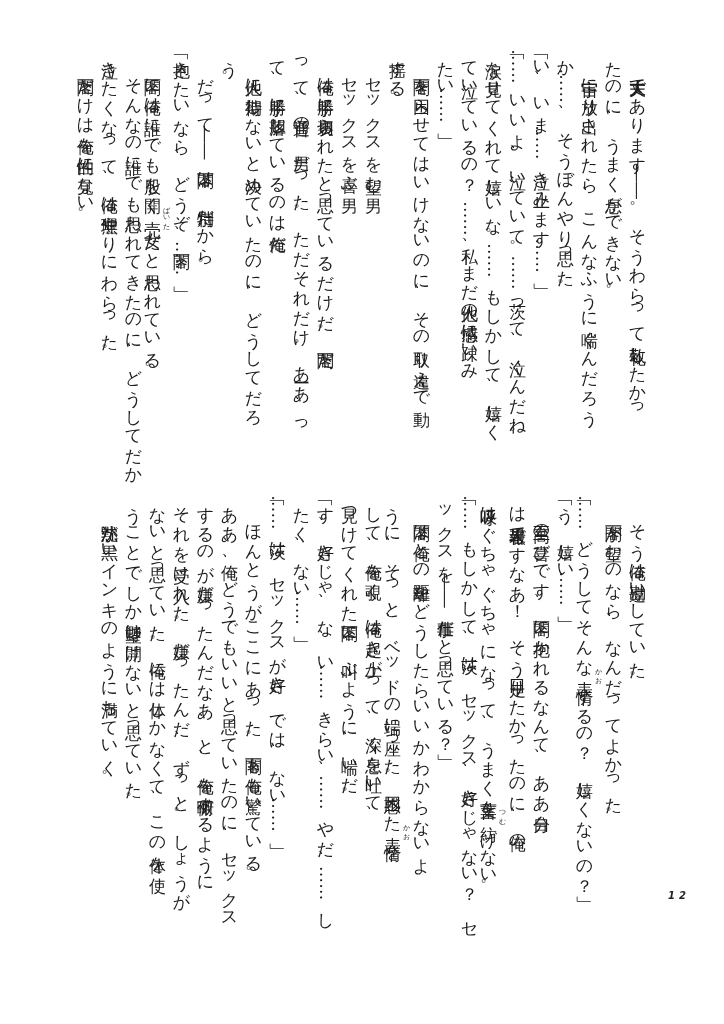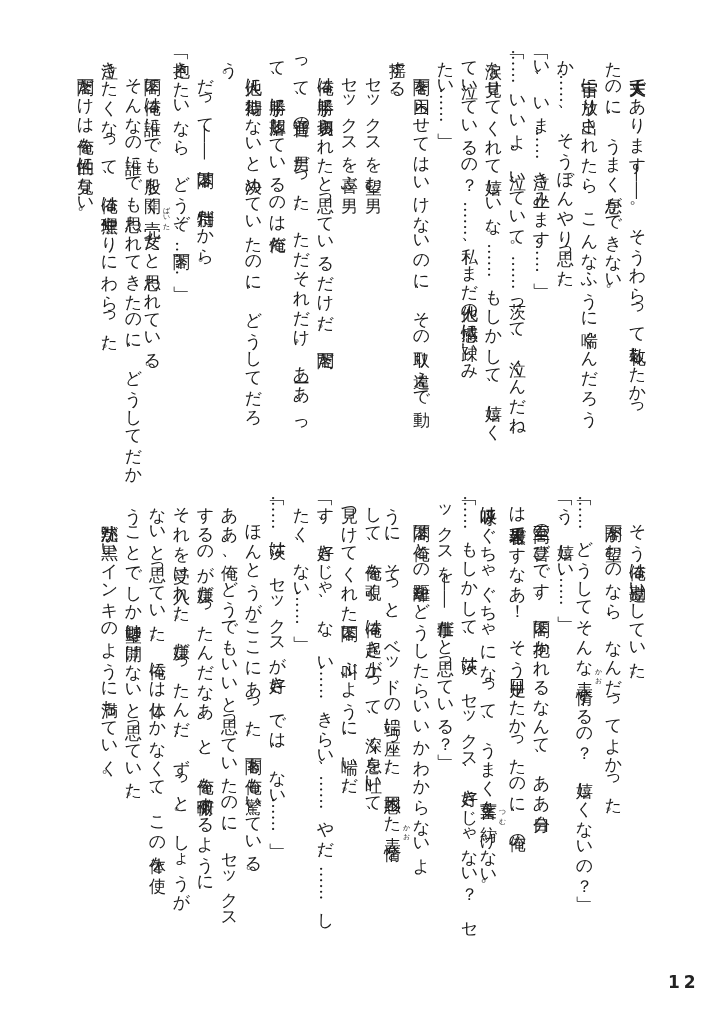--- a/index.html
+++ b/index.html
@@ -51,27 +51,28 @@
     }
     rt {
       font-size: 7px;
       line-height: 1;
       letter-spacing: 0;
       color: #2a2a2a;
     }
     .page-number {
       position: absolute;
       left: 668px;
-      top: 972px;
+      top: 890px;
       font-family: "DejaVu Sans", sans-serif;
-      font-size: 17px;
+      font-size: 10px;
       font-weight: bold;
       letter-spacing: 4px;
       color: #222;
       writing-mode: horizontal-tb;
+      font-style: italic;
     }
   </style>
 </head>
 <body>
 
 <div class="page">
 
   <div class="block top-block">
     <div class="line">　大丈夫であります――。そうわらって敬礼したかっ</div>
     <div class="line">たのに、うまく息ができない。</div>

